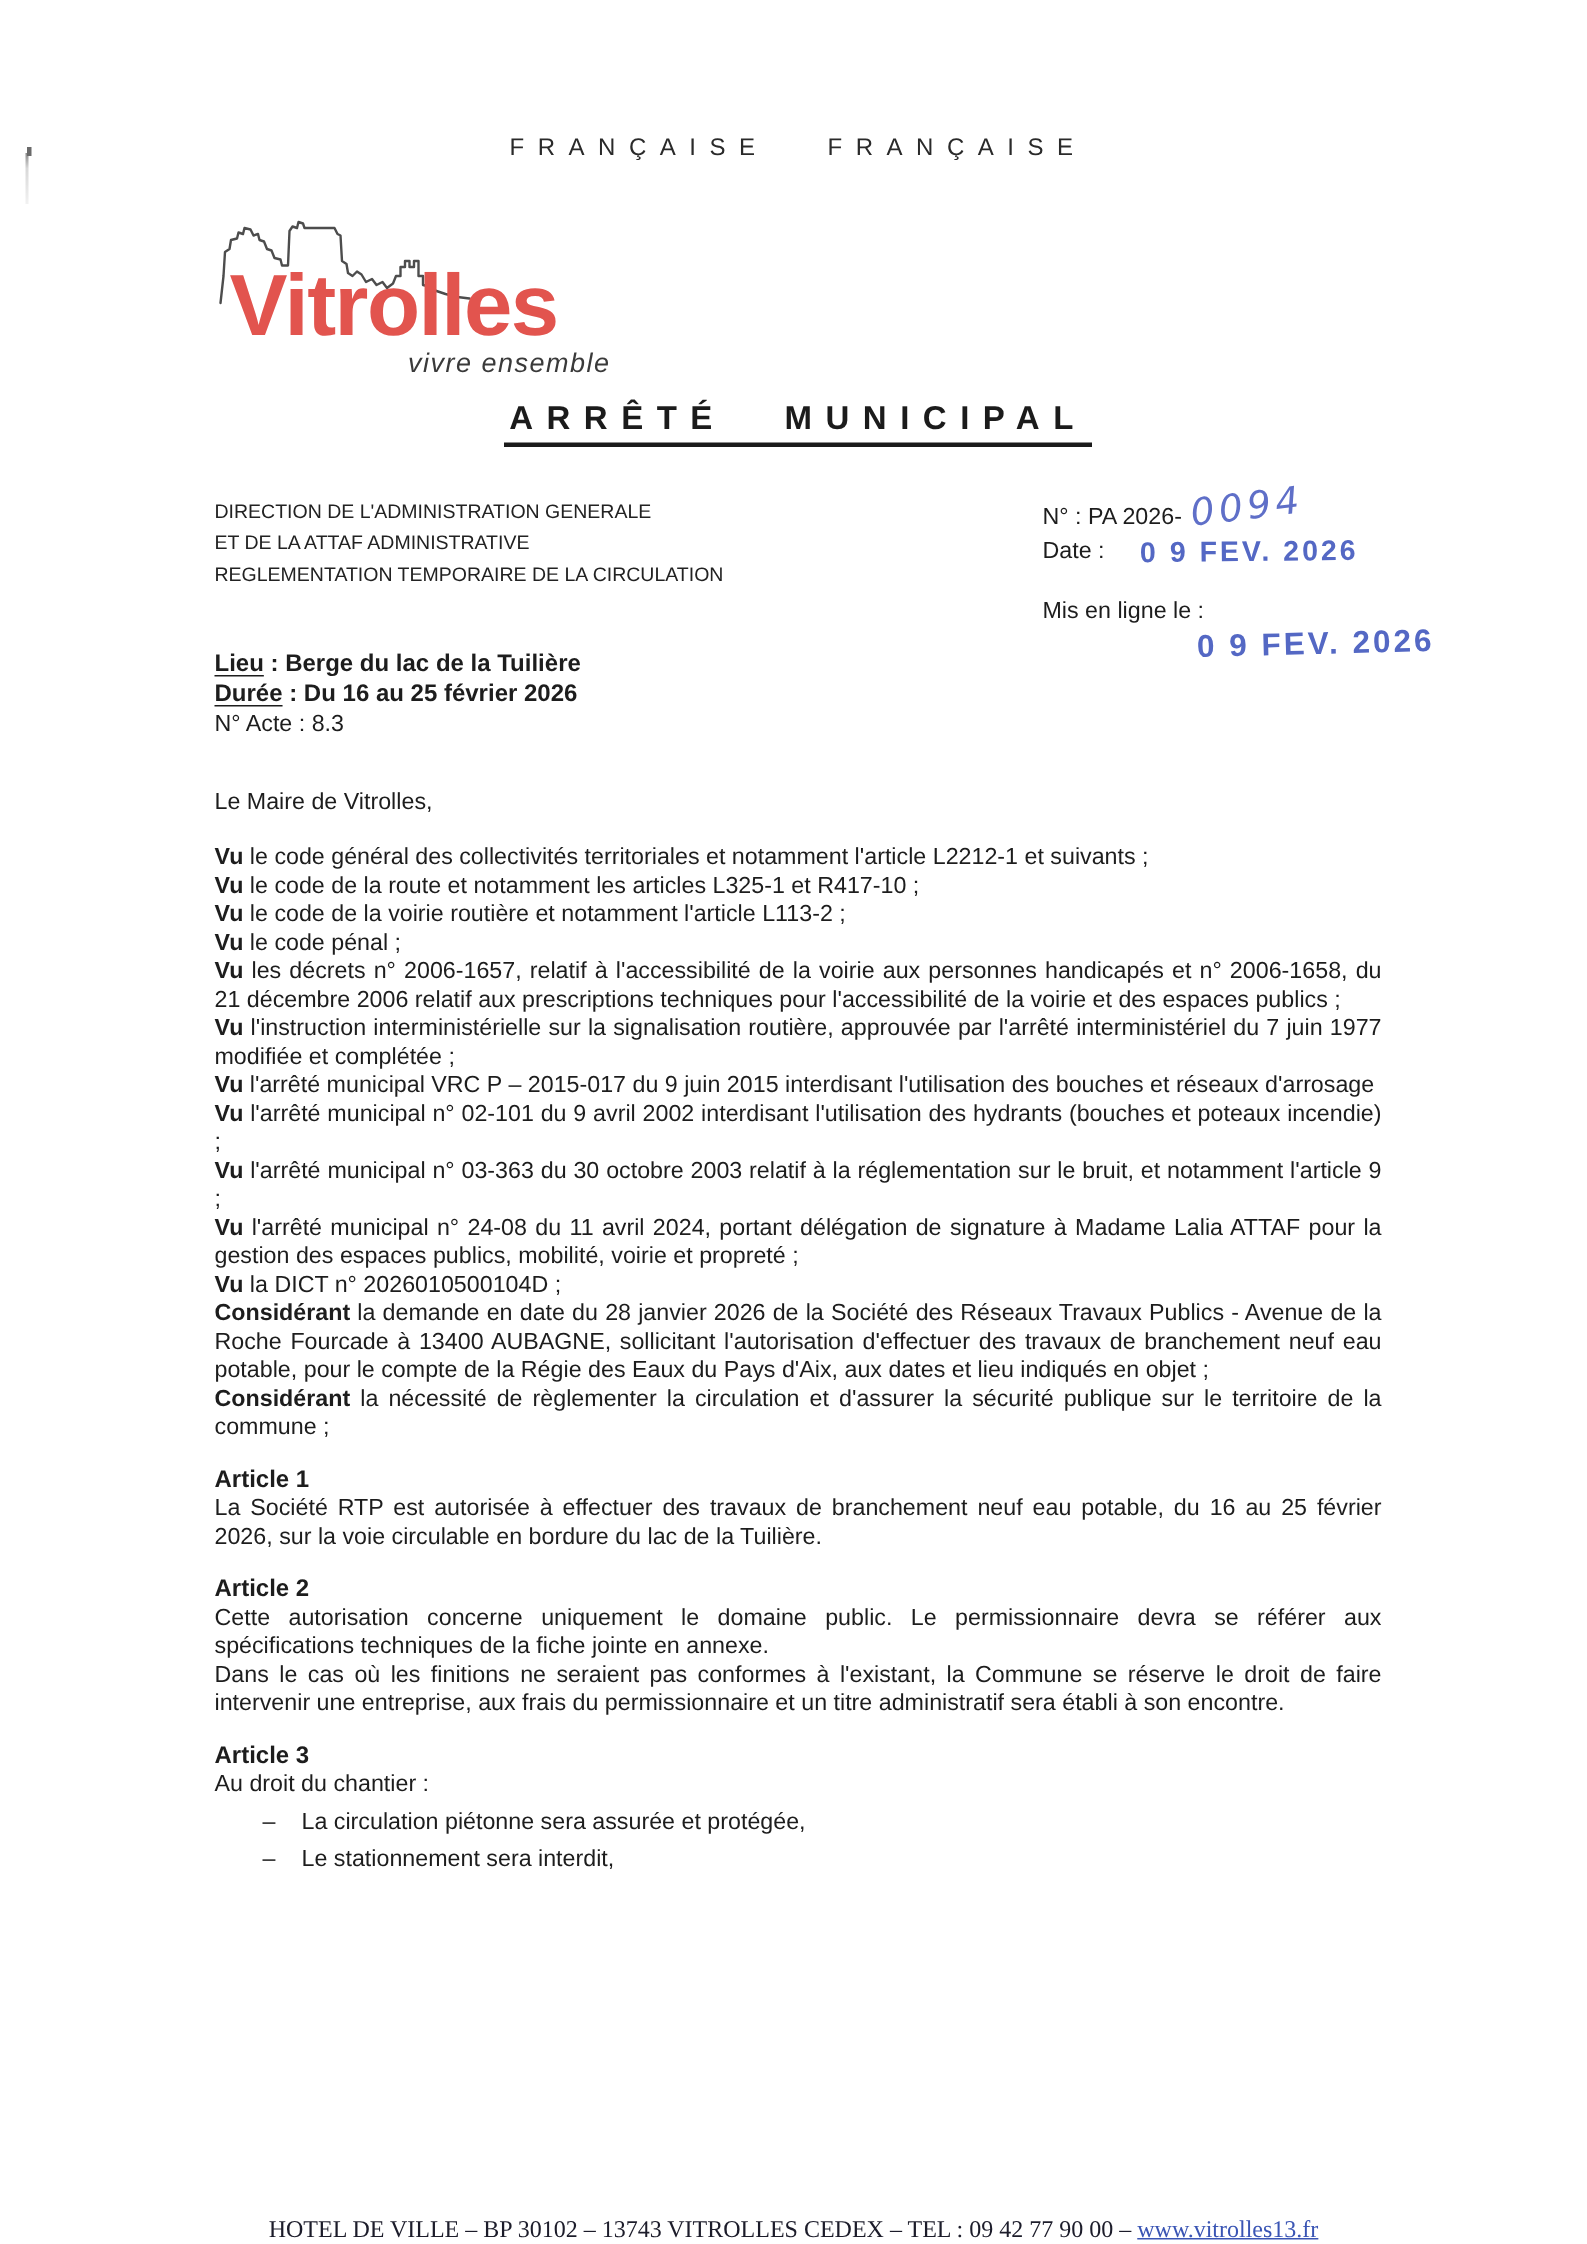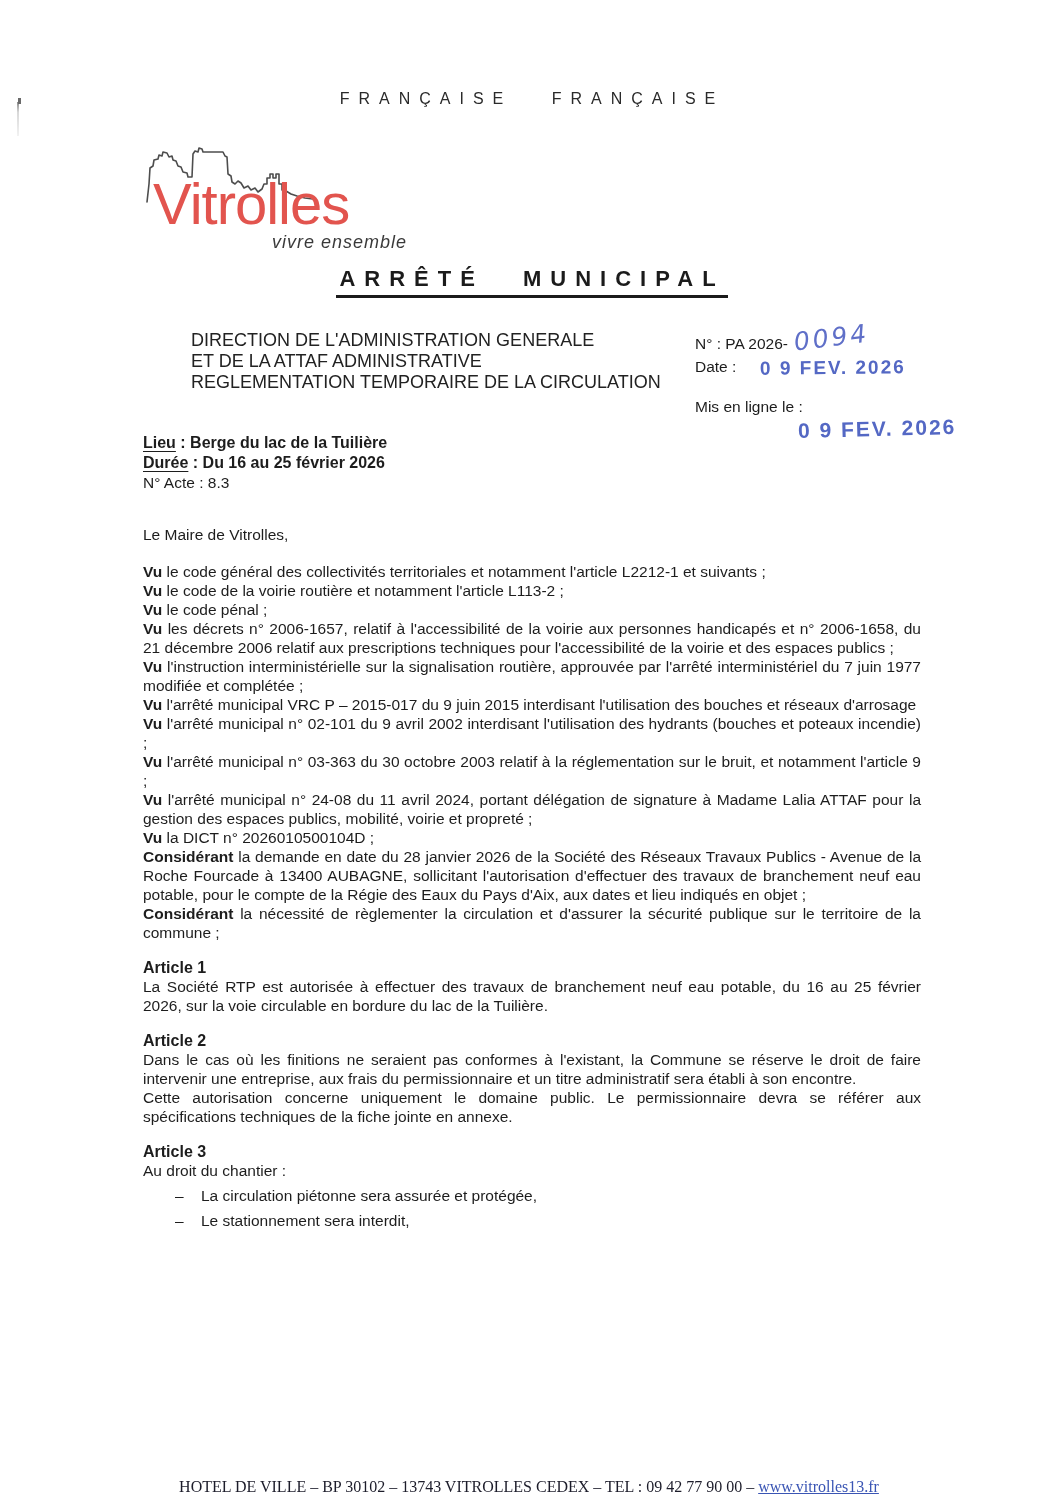--- a/index.html
+++ b/index.html
@@ -37,39 +37,39 @@
   }
   .logo {
     position:relative;
     margin-top:36px;
     height:112px;
     width:320px;
   }
   .skyline { position:absolute; left:2px; top:0; }
   .logo-name {
     position:absolute; left:10px; top:26px;
-    font-size:58px; font-weight:normal;
+    font-size:58px; font-weight:bold;
     letter-spacing:-1px;
     color:#e2544e;
   }
   .logo-tagline {
     position:absolute; left:129px; top:88px;
     font-size:18px; color:#3a3a3a; letter-spacing:1px;font-style:italic;
   }
   .title-wrap { text-align:center; margin-top:10px; }
   .title {
     display:inline-block;
     font-size:22px; font-weight:bold;
     letter-spacing:9px; word-spacing:24px;
     color:#1b1b1b;
     border-bottom:3px solid #1b1b1b;
     padding:0 3px 3px 3px;
   }
   .ref-row { position:relative; margin-top:32px; height:63px; }
-  .dept { font-size:18px; line-height:21px; color:#222;margin-left:48px; }
+  .dept { font-size:13px; line-height:21px; color:#222; }
   .ref {
     position:absolute; left:552px; top:0;
     font-size:15.5px; line-height:22px; white-space:nowrap;
   }
   .hand-number {
     display:inline-block;
     font-family:"DejaVu Sans", sans-serif;
     font-style:italic;
     font-size:25px;
     color:#5f6fc8;
@@ -156,20 +156,21 @@
   <div class="meta">
     <div class="meta-line"><span class="meta-label">Lieu</span><span> : Berge du lac de la Tuilière</span></div>
     <div class="meta-line"><span class="meta-label">Durée</span><span> : Du 16 au 25 février 2026</span></div>
     <div class="meta-acte">N° Acte : 8.3</div>
   </div>
 
   <div class="salutation">Le Maire de Vitrolles,</div>
 
   <div class="recitals">
     <p><b class="lead">Vu</b> <span>le code général des collectivités territoriales et notamment l'article L2212-1 et suivants ;</span></p>
+    <p><b class="lead">Vu</b> <span>le code de la route et notamment les articles L325-1 et R417-10 ;</span></p>
     <p><b class="lead">Vu</b> <span>le code de la voirie routière et notamment l'article L113-2 ;</span></p>
     <p><b class="lead">Vu</b> <span>le code pénal ;</span></p>
     <p><b class="lead">Vu</b> <span>les décrets n° 2006-1657, relatif à l'accessibilité de la voirie aux personnes handicapés et n° 2006-1658, du 21 décembre 2006 relatif aux prescriptions techniques pour l'accessibilité de la voirie et des espaces publics ;</span></p>
     <p><b class="lead">Vu</b> <span>l'instruction interministérielle sur la signalisation routière, approuvée par l'arrêté interministériel du 7 juin 1977 modifiée et complétée ;</span></p>
     <p><b class="lead">Vu</b> <span>l'arrêté municipal VRC P – 2015-017 du 9 juin 2015 interdisant l'utilisation des bouches et réseaux d'arrosage</span></p>
     <p><b class="lead">Vu</b> <span>l'arrêté municipal n° 02-101 du 9 avril 2002 interdisant l'utilisation des hydrants (bouches et poteaux incendie) ;</span></p>
     <p><b class="lead">Vu</b> <span>l'arrêté municipal n° 03-363 du 30 octobre 2003 relatif à la réglementation sur le bruit, et notamment l'article 9 ;</span></p>
     <p><b class="lead">Vu</b> <span>l'arrêté municipal n° 24-08 du 11 avril 2024, portant délégation de signature à Madame Lalia ATTAF pour la gestion des espaces publics, mobilité, voirie et propreté ;</span></p>
     <p><b class="lead">Vu</b> <span>la DICT n° 2026010500104D ;</span></p>
     <p><b class="lead">Considérant</b> <span>la demande en date du 28 janvier 2026 de la Société des Réseaux Travaux Publics - Avenue de la Roche Fourcade à 13400 AUBAGNE, sollicitant l'autorisation d'effectuer des travaux de branchement neuf eau potable, pour le compte de la Régie des Eaux du Pays d'Aix, aux dates et lieu indiqués en objet ;</span></p>
@@ -180,22 +181,22 @@
   <div class="article article-1">
     <h3>Article 1</h3>
     <div class="article-body">
       <p>La Société RTP est autorisée à effectuer des travaux de branchement neuf eau potable, du 16 au 25 février 2026, sur la voie circulable en bordure du lac de la Tuilière.</p>
     </div>
   </div>
 
   <div class="article article-2">
     <h3>Article 2</h3>
     <div class="article-body">
+      <p>Cette autorisation concerne uniquement le domaine public. Le permissionnaire devra se référer aux spécifications techniques de la fiche jointe en annexe.</p>
       <p>Dans le cas où les finitions ne seraient pas conformes à l'existant, la Commune se réserve le droit de faire intervenir une entreprise, aux frais du permissionnaire et un titre administratif sera établi à son encontre.</p>
-      <p>Cette autorisation concerne uniquement le domaine public. Le permissionnaire devra se référer aux spécifications techniques de la fiche jointe en annexe.</p>
     </div>
   </div>
 
   <div class="article article-3">
     <h3>Article 3</h3>
     <div class="article-body">
       <p>Au droit du chantier :</p>
     </div>
     <div class="bullets">
       <div class="bullet-row">

